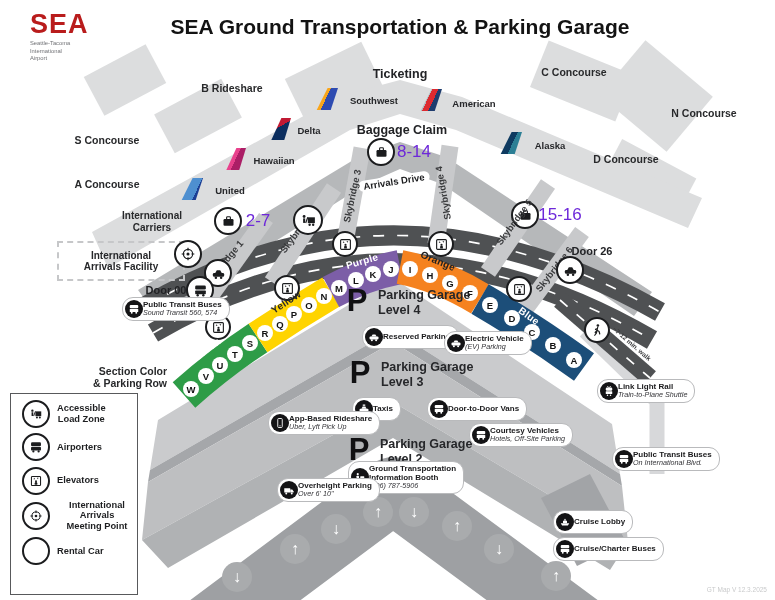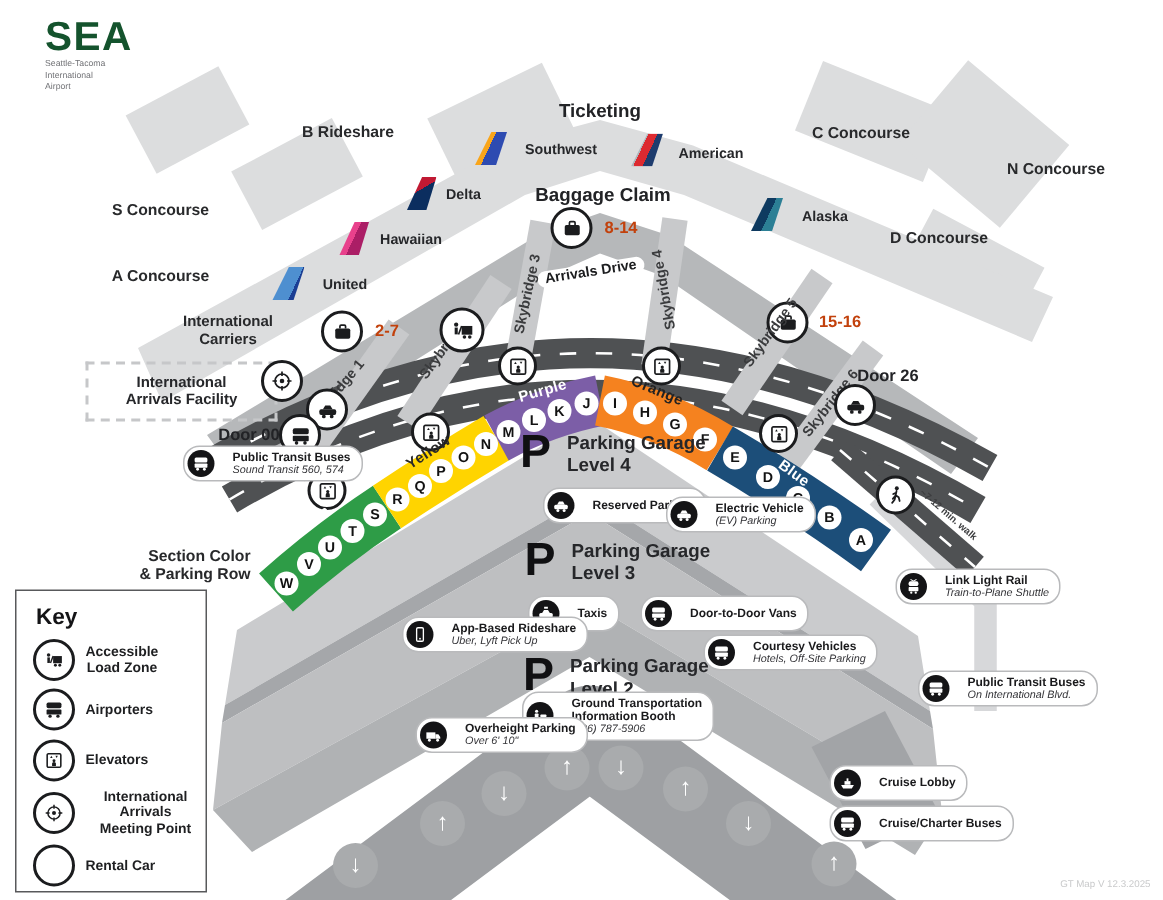--- a/index.html
+++ b/index.html
@@ -11,21 +11,21 @@
   .big-label{font-weight:bold;font-size:12.5px;color:#222326;}
   .sky-label{font-weight:bold;font-size:9.5px;color:#3A3B3D;}
   .door-label{font-weight:bold;font-size:11px;color:#222326;}
   .seclab{font-weight:bold;font-size:10px;letter-spacing:.3px;}
   .letter{position:absolute;transform:translate(-50%,-50%);width:16px;height:16px;background:#fff;
           border-radius:50%;font-size:9.5px;font-weight:bold;color:#121212;display:flex;
           align-items:center;justify-content:center;}
   .mic{position:absolute;transform:translate(-50%,-50%);background:#fff;border:2px solid #1B1C1E;
        border-radius:50%;display:flex;align-items:center;justify-content:center;}
   .mic svg{color:#1B1C1E;}
-  .pill{position:absolute;display:flex;align-items:center;gap:12px;background:#fff;
+  .pill{position:absolute;display:flex;align-items:center;gap:0;background:#fff;
         border:1px solid #B9BABC;border-radius:11px;padding:2px 7px 2px 2px;z-index:6;}
   .pic{width:18px;height:18px;border-radius:50%;background:#141416;display:flex;
        align-items:center;justify-content:center;flex:0 0 auto;}
   .pic svg{width:12px;height:12px;color:#fff;}
   .pt1{font-size:8px;font-weight:bold;line-height:1.15;display:block;color:#1A1A1C;white-space:nowrap;}
   .pt2{font-size:7.2px;line-height:1.15;display:block;color:#343438;white-space:nowrap;font-style:italic;}
   .arrow{position:absolute;transform:translate(-50%,-50%);width:30px;height:30px;border-radius:50%;
          background:#A9ABAD;color:#fff;display:flex;align-items:center;justify-content:center;
          font-size:16px;font-weight:bold;z-index:5;}
   .Pmark{position:absolute;transform:translate(-50%,-50%);font-size:31px;font-weight:900;color:#101012;}
@@ -37,23 +37,23 @@
           border:1.5px solid #58595B;z-index:7;}
   .kt{font-size:15px;font-weight:800;margin:9px 0 3px 13px;color:#141416;}
   .krow{display:flex;align-items:center;gap:7px;margin:5.5px 0 0 11px;}
   .kic{width:24px;height:24px;border:2px solid #1B1C1E;border-radius:50%;display:flex;
        align-items:center;justify-content:center;flex:0 0 auto;background:#fff;}
   .kic svg{width:14px;height:14px;color:#1B1C1E;}
   .klbl{font-size:9.3px;font-weight:bold;line-height:1.12;color:#1E1F21;text-align:center;}
   .tail{position:absolute;clip-path:polygon(18% 100%,60% 0,100% 0,72% 100%);}
   .al-label{position:absolute;transform:translate(-50%,-50%);font-weight:bold;font-size:9.5px;
             color:#26272A;white-space:nowrap;text-align:center;}
-  .rng{font-weight:700;font-size:11px;color:#c2410c;}
+  .rng{font-weight:400;font-size:17px;color:#6d28d9;}
   .logo{position:absolute;left:30px;top:11px;line-height:1;}
-  .logo-sea{font-size:27px;font-weight:800;color:#14532d;letter-spacing:1px;}
+  .logo-sea{font-size:27px;font-weight:800;color:#b91c1c;letter-spacing:1px;}
   .logo-sub{font-size:5.8px;color:#717276;line-height:1.3;margin-top:2px;}
   .title{position:absolute;left:110px;top:15px;width:580px;text-align:center;font-size:21px;
          font-weight:800;color:#131313;}
   .roadpill{position:absolute;background:#fff;border-radius:7px;padding:0 5px;font-size:9.5px;
             font-weight:bold;color:#1B1C1E;}
   .walk-note{position:absolute;font-size:6.5px;font-weight:bold;color:#3C3D3F;white-space:nowrap;}
   .version{position:absolute;right:8px;bottom:7px;font-size:6.5px;color:#C9CACB;}
   .two-line{text-align:center;line-height:1.15;white-space:nowrap;}
 </style>
 </head>
@@ -200,24 +200,25 @@
   </svg>
 
   <div class="logo">
     <div class="logo-sea">SEA</div>
     <div class="logo-sub">
       <div>Seattle-Tacoma</div>
       <div>International</div>
       <div>Airport</div>
     </div>
   </div>
+  <div class="title">SEA Ground Transportation &amp; Parking Garage</div>
 
   <div class="ctr m-label" style="left:232px;top:88px">B Rideshare</div>
   <div class="ctr big-label" style="left:400px;top:74px">Ticketing</div>
-  <div class="ctr m-label" style="left:574px;top:89px">C Concourse</div>
+  <div class="ctr m-label" style="left:574px;top:72px">C Concourse</div>
   <div class="ctr m-label" style="left:704px;top:113px">N Concourse</div>
   <div class="ctr m-label" style="left:107px;top:140px">S Concourse</div>
   <div class="ctr m-label" style="left:626px;top:159px">D Concourse</div>
   <div class="ctr m-label" style="left:107px;top:184px">A Concourse</div>
   <div class="ctr m-label two-line" style="left:152px;top:221px;font-size:10px">
     <div>International</div>
     <div>Carriers</div>
   </div>
   <div class="ctr big-label" style="left:402px;top:130px">Baggage Claim</div>
 
@@ -521,21 +522,20 @@
   <div class="arrow" style="left:237px;top:577px">↓</div>
   <div class="arrow" style="left:295px;top:549px">↑</div>
   <div class="arrow" style="left:336px;top:529px">↓</div>
   <div class="arrow" style="left:378px;top:512px">↑</div>
   <div class="arrow" style="left:414px;top:512px">↓</div>
   <div class="arrow" style="left:457px;top:526px">↑</div>
   <div class="arrow" style="left:499px;top:549px">↓</div>
   <div class="arrow" style="left:556px;top:576px">↑</div>
 
   <div class="keybox">
-    <div class="kt">Key</div>
     <div class="krow">
       <span class="kic">
           <svg>
             <use href="#sy-loadzone"></use>
           </svg>
         </span>
       <span class="klbl">
           <div>Accessible</div>
           <div>Load Zone</div>
         </span>

